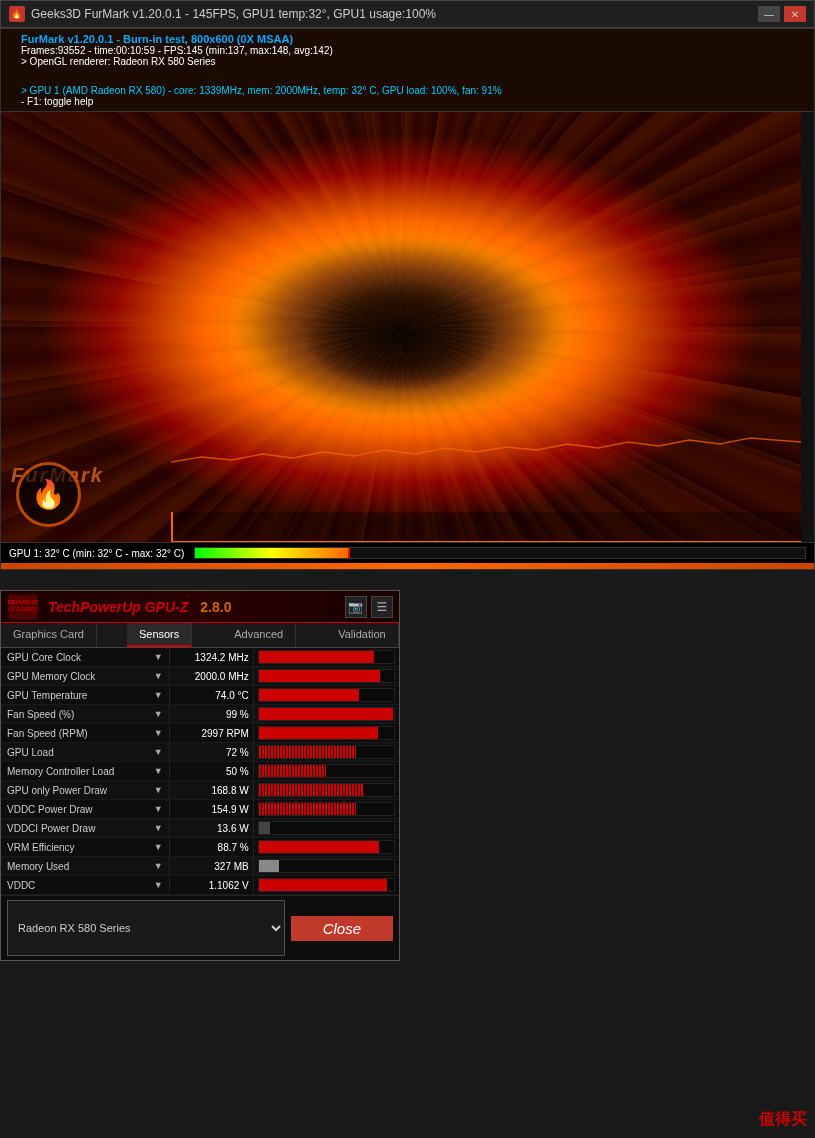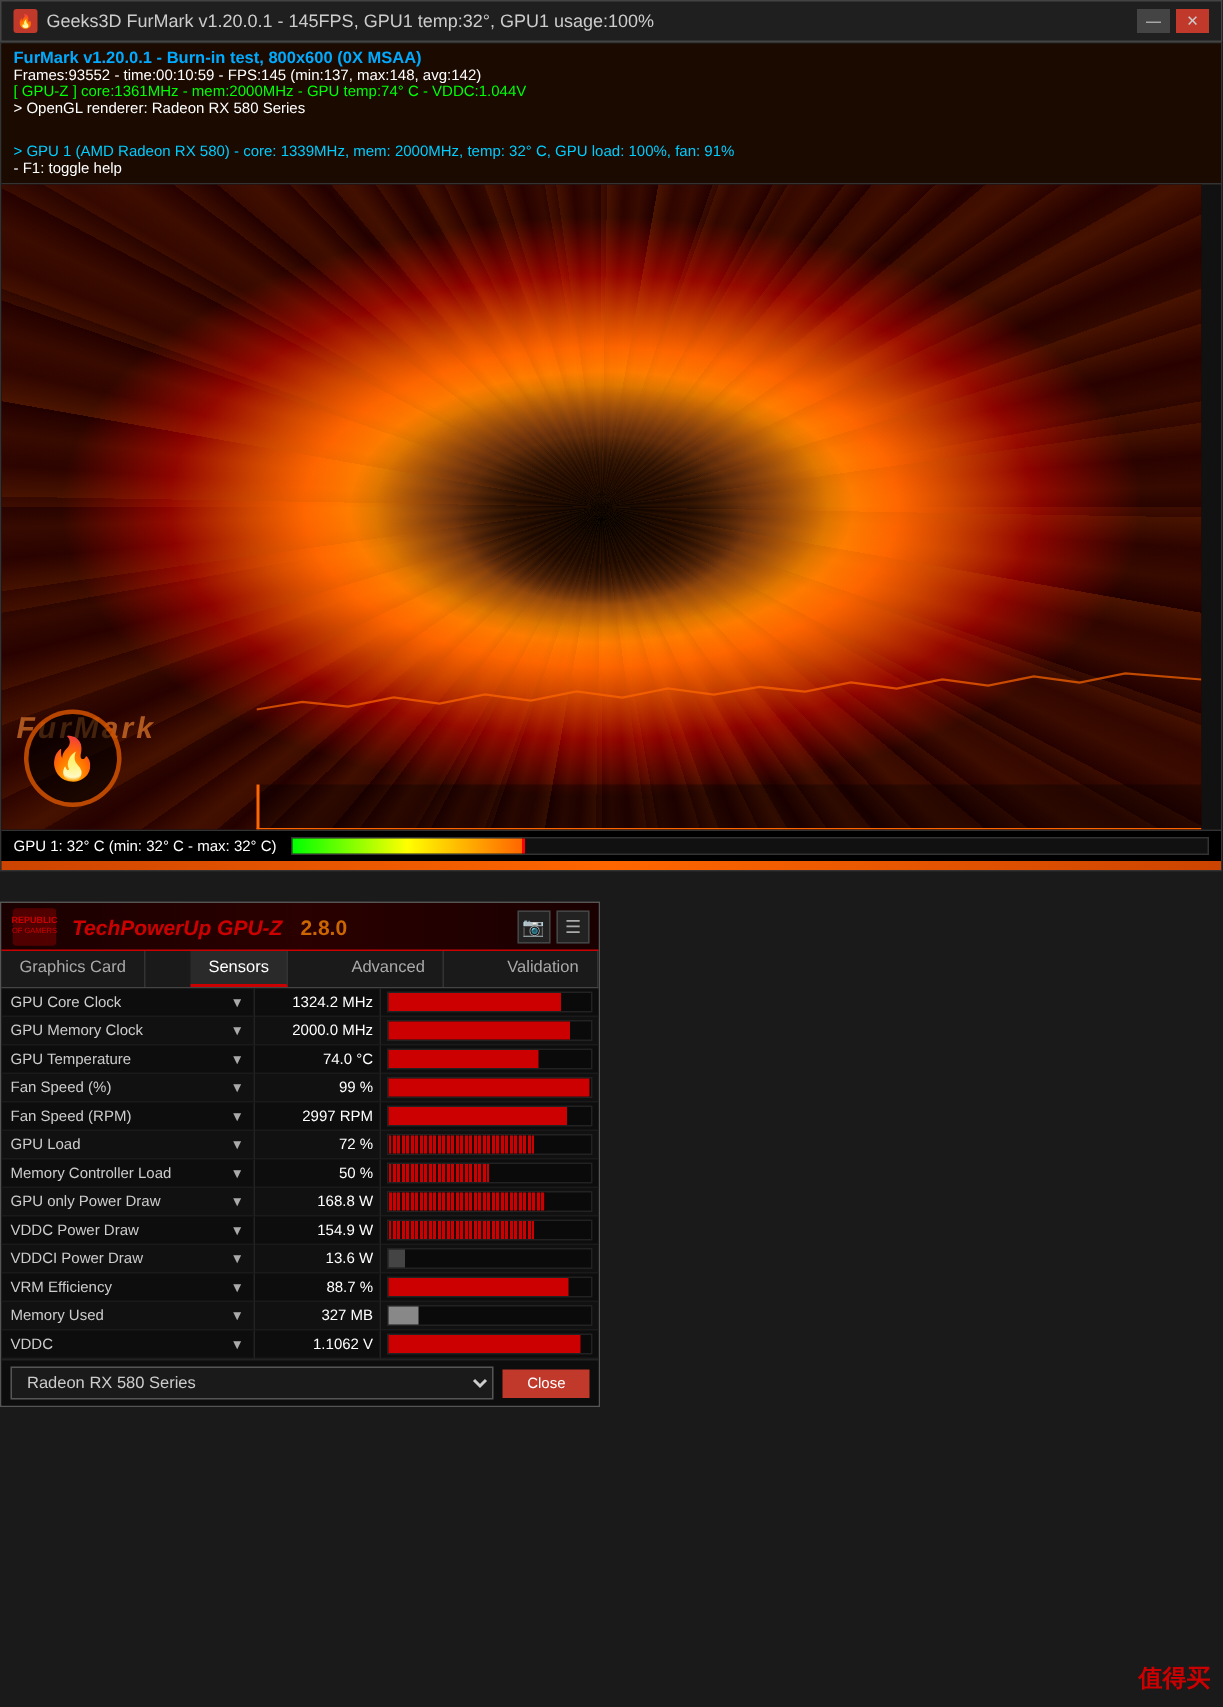--- a/index.html
+++ b/index.html
@@ -52,21 +52,21 @@
 
     
     .furmark-window {
       background: #111;
       border: 1px solid #333;
       position: relative;
     }
 
     .furmark-info-panel {
       background: #1a0a00;
-      padding: 4px 8px;
+      padding: 4px 20px;
       border-bottom: 1px solid #333;
     }
     .furmark-info-panel .line1 { color: #00aaff; font-size: 11px; font-weight: bold; }
     .furmark-info-panel .line2 { color: #ffffff; font-size: 10px; }
     .furmark-info-panel .line3 { color: #00ff00; font-size: 10px; }
     .furmark-info-panel .line4 { color: #ffffff; font-size: 10px; }
     .furmark-info-panel .line5 { color: #00ccff; font-size: 10px; margin-top: 18px; }
     .furmark-info-panel .line7 { color: #ffffff; font-size: 10px; }
 
     
@@ -296,30 +296,31 @@
       border-top: 1px solid #222;
       display: flex;
       gap: 6px;
       align-items: center;
     }
     .gpu-select {
       flex: 1;
       background: #1a1a1a;
       color: #ccc;
       border: 1px solid #555;
-      padding: 3px 6px;
+      padding: 20px 6px;
       font-size: 11px;
     }
     .close-btn-gpuz {
       background: #c0392b;
       color: white;
       border: none;
-      padding: 4px 16px;
-      font-size: 10px;
+      padding: 4px 32px;
+      font-size: 15px;
       cursor: pointer;
+      font-style: italic;
     }
 
     
     .watermark-br {
       position: absolute;
       bottom: 10px;
       right: 10px;
       color: #cc0000;
       font-size: 18px;
       font-weight: bold;
@@ -335,21 +336,20 @@
   <div class="title-bar-controls">
     <button class="title-bar-btn">—</button>
     <button class="title-bar-btn close-btn">✕</button>
   </div>
 </div>
 
 <div class="furmark-window">
   <div class="furmark-info-panel">
     <div class="line1">FurMark v1.20.0.1 - Burn-in test, 800x600 (0X MSAA)</div>
     <div class="line2">Frames:93552 - time:00:10:59 - FPS:145 (min:137, max:148, avg:142)</div>
-    <div class="line3">[ GPU-Z ] core:1361MHz - mem:2000MHz - GPU temp:74° C - VDDC:1.044V</div>
     <div class="line4">&gt; OpenGL renderer: Radeon RX 580 Series</div>
     <div class="line5">&gt; GPU 1 (AMD Radeon RX 580) - core: 1339MHz, mem: 2000MHz, temp: 32° C, GPU load: 100%, fan: 91%</div>
     <div class="line7">- F1: toggle help</div>
   </div>
 
   <div class="furmark-canvas">
 
     <div style="position:absolute;inset:0;background:radial-gradient(ellipse 20% 22% at 50% 52%, #000 0%, #1a0800 30%, transparent 60%);"></div>
     <div style="position:absolute;inset:0;background:repeating-conic-gradient(from 10deg at 50% 50%, rgba(180,80,0,0.15) 0deg, transparent 3deg, rgba(255,120,0,0.08) 6deg, transparent 9deg);"></div>
 

